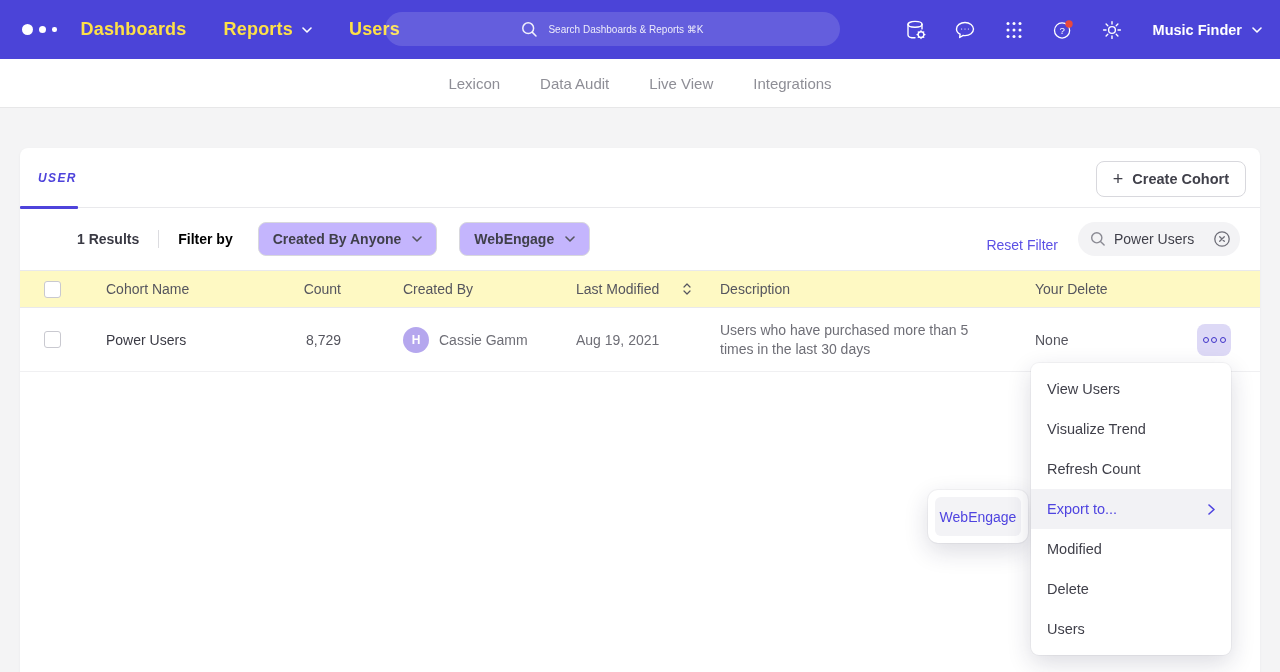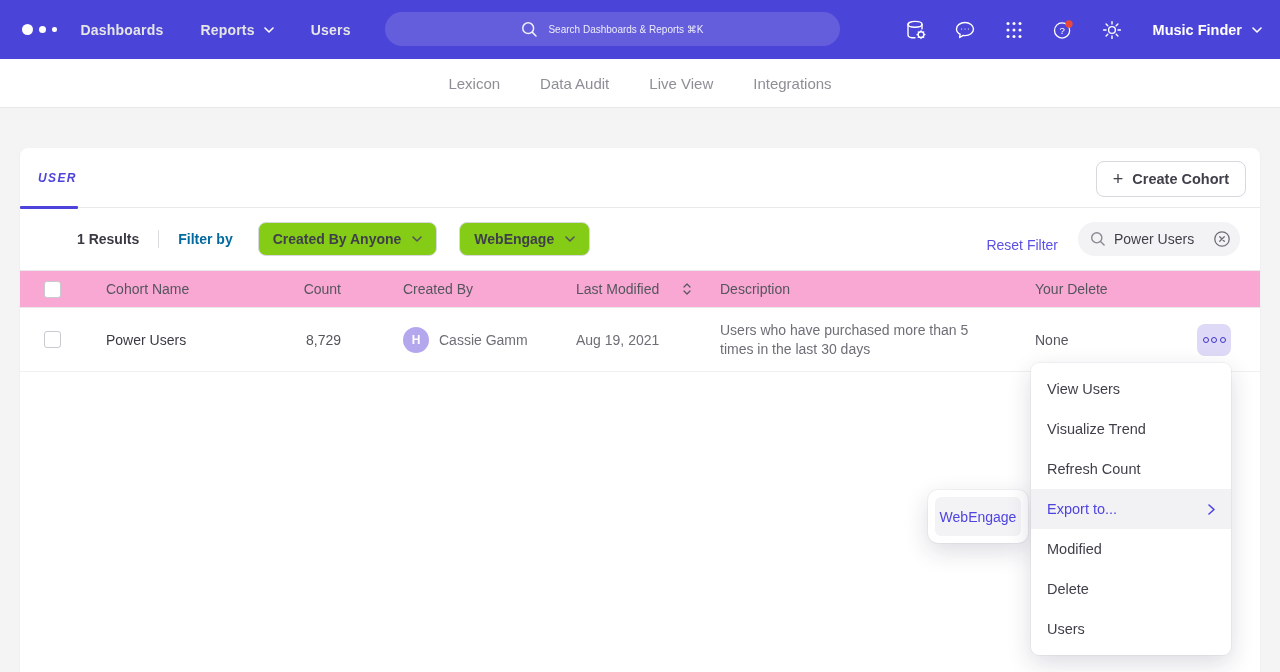--- a/index.html
+++ b/index.html
@@ -9,21 +9,21 @@
 
   
   .topnav { height:59px; background:#4B44D8; display:flex; align-items:center;
     padding:0 18px 0 22px; position:relative; }
   .logo { display:flex; align-items:center; gap:6px; margin-right:24px; cursor:pointer; }
   .logo i { background:#fff; border-radius:50%; display:block; }
   .logo .d1 { width:11px; height:11px; }
   .logo .d2 { width:7px; height:7px; }
   .logo .d3 { width:4.5px; height:4.5px; }
   .navlinks { display:flex; align-items:center; gap:37px; }
-  .navlink { color:#e5e5e5; font-size:14px; font-weight:600; letter-spacing:.2px;
+  .navlink { color:#fde047; font-size:18px; font-weight:600; letter-spacing:.2px;
     display:flex; align-items:center; gap:9px; cursor:pointer;text-align:center; }
   .nav-search { position:absolute; left:385px; top:12px; width:455px; height:34px;
     border-radius:17px; background:rgba(255,255,255,0.14); display:flex;
     align-items:center; justify-content:center; gap:10px; cursor:text;
     color:rgba(255,255,255,0.88); font-size:10px; }
   .nav-right { position:absolute; right:18px; top:0; height:59px;
     display:flex; align-items:center; gap:25px; }
   .nav-icon { width:24px; height:24px; display:flex; align-items:center;
     justify-content:center; cursor:pointer; }
   .project { display:flex; align-items:center; gap:10px; color:#fff;
@@ -48,36 +48,36 @@
   .create-btn { position:absolute; right:14px; top:13px; height:36px; padding:0 16px;
     background:#fff; border:1px solid #D8D8DD; border-radius:8px; display:flex;
     align-items:center; gap:9px; font-family:inherit; font-size:14.5px; font-weight:600;
     color:#40404A; cursor:pointer; }
   .create-btn .plus { font-size:18px; font-weight:400; color:#40404A; line-height:1; }
 
   
   .toolbar { height:62px; display:flex; align-items:center; padding:0 20px 0 57px; }
   .results { font-size:14px; font-weight:700; color:#3A3A44; }
   .vdiv { width:1px; height:18px; background:#DCDCE0; margin:0 19px; }
-  .filterby { font-size:14px; font-weight:700; color:#0369a1; margin-right:25px; }
-  .dd-btn { height:34px; padding:0 14px; background:#84cc16; border:1px solid #D8D8DD;
+  .filterby { font-size:14px; font-weight:700; color:#000000; margin-right:25px; }
+  .dd-btn { height:34px; padding:0 14px; background:#c4b5fd; border:1px solid #D8D8DD;
     border-radius:8px; display:flex; align-items:center; gap:11px; font-family:inherit;
     font-size:14px; font-weight:600; color:#3F3F49; cursor:pointer; margin-right:22px; }
   .dd-btn svg { color:#55555E; }
   .tb-spacer { flex:1; }
   .reset-link { font-size:14px; color:#5B50E5; margin-right:20px; cursor:pointer;
     text-decoration:none;margin-top:12px; }
   .search-pill { width:162px; height:34px; background:#F3F3F5; border-radius:17px;
     display:flex; align-items:center; padding:0 9px 0 12px; gap:8px; }
   .search-pill input { flex:1; min-width:0; border:none; background:transparent;
     outline:none; font-family:inherit; font-size:14px; color:#3F3F49; }
   .clear-btn { border:none; background:none; padding:0; display:flex; cursor:pointer; }
 
   
-  .thead { height:38px; background:#f9a8d4; border-top:1px solid #E9E9EC;
+  .thead { height:38px; background:#fef9c3; border-top:1px solid #E9E9EC;
     border-bottom:1px solid #E9E9EC; display:flex; align-items:center;
     font-size:14px; color:#55555E; }
   .trow { height:64px; display:flex; align-items:center; font-size:14px;
     border-bottom:1px solid #F0F0F2; }
   .c-check { width:62px; padding-left:24px; display:flex; align-items:center; }
   .checkbox { width:17px; height:17px; border:1.5px solid #C9C9D0; border-radius:3px;
     background:#fff; cursor:pointer; }
   .c-name  { width:199px; padding-left:24px; }
   .c-count { width:122px; padding-right:62px; text-align:right; }
   .c-created { width:173px; display:flex; align-items:center; gap:10px; }

